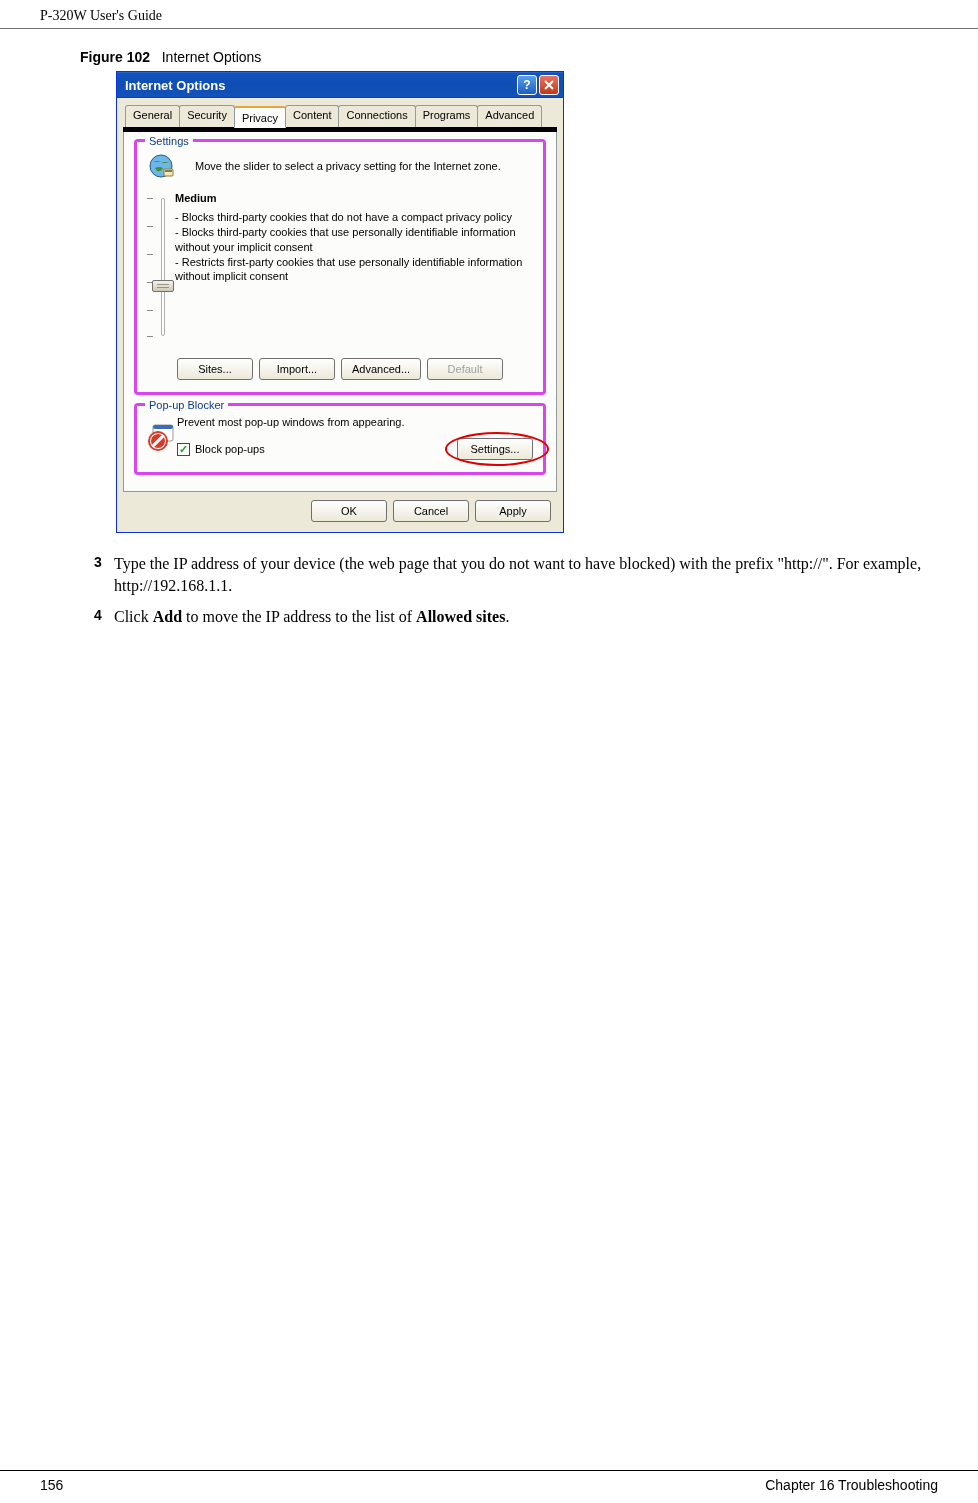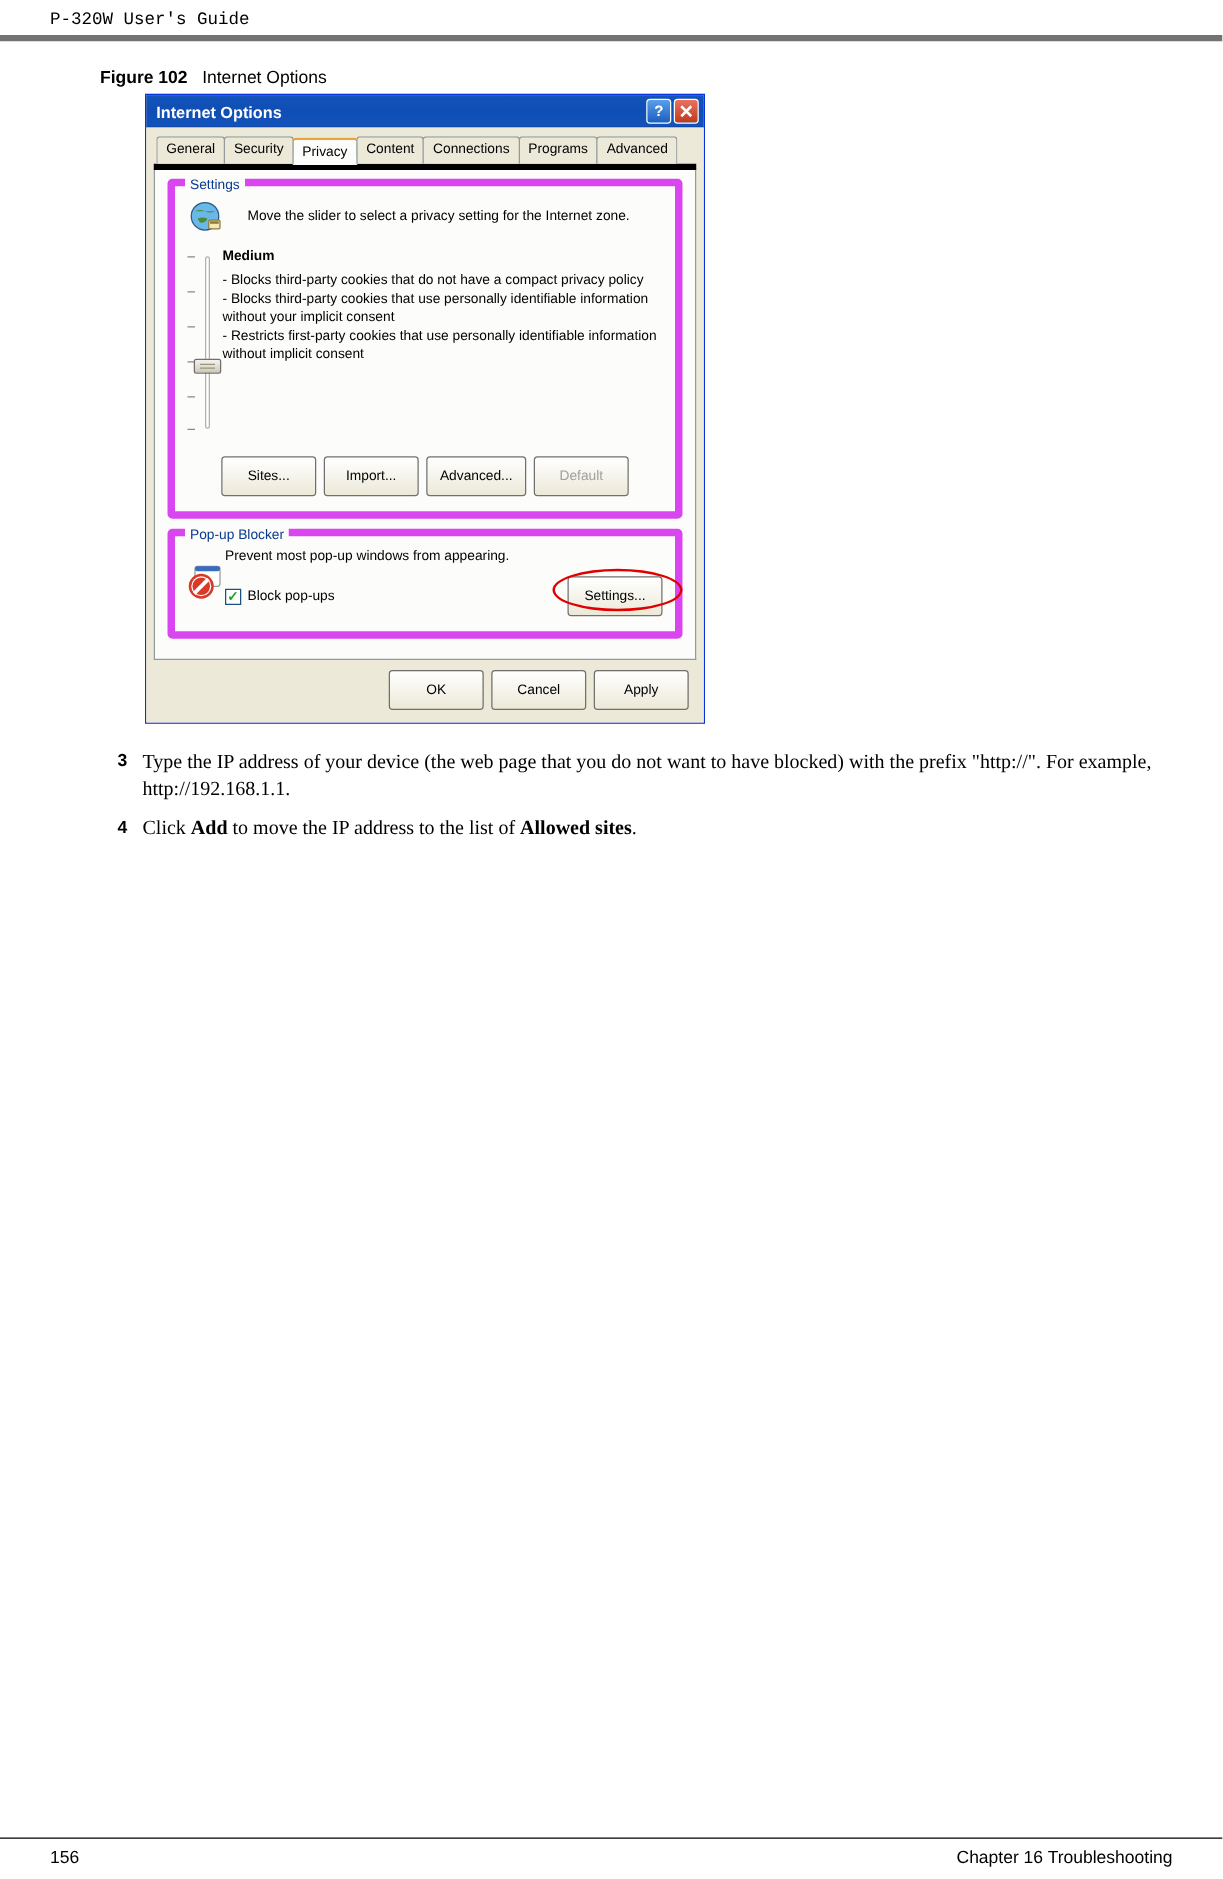--- a/index.html
+++ b/index.html
@@ -12,24 +12,24 @@
       font-family: Georgia, 'Times New Roman', serif;
       background: #fff;
       color: #000;
       width: 978px;
       height: 1503px;
       position: relative;
       padding: 0;
     }
     
     .header {
-      border-bottom: 5px solid #737373;
+      border-bottom: 1px solid #737373;
       padding: 8px 40px 4px 40px;
       font-size: 14px;
-      font-family: Liberation Mono, monospace;
+      font-family: Liberation Serif, serif;
     }
     
     .content {
       padding: 20px 48px 0 80px;
     }
     
     .figure-caption {
       font-family: Arial, Helvetica, sans-serif;
       font-size: 14px;
       margin-bottom: 6px;
@@ -128,21 +128,21 @@
     }
     
     .tab-panel {
       background: #fcfcfa;
       border: 1px solid #919b9c;
       border-top: none;
       padding: 8px 10px;
     }
     
     .groupbox {
-      border: 6px solid #d946ef;
+      border: 3px solid #d946ef;
       border-radius: 4px;
       padding: 10px 10px 12px 10px;
       margin-bottom: 8px;
       position: relative;
     }
     
     .groupbox-title {
       position: absolute;
       top: -7px;
       left: 8px;
@@ -249,21 +249,21 @@
     
     .button-row {
       display: flex;
       justify-content: center;
       gap: 6px;
       margin-top: 10px;
     }
     
     .xp-btn {
       min-width: 76px;
-      height: 32px;
+      height: 22px;
       font-size: 11px;
       font-family: Tahoma, Arial, sans-serif;
       background: linear-gradient(to bottom, #fff, #ece9d8);
       border: 1px solid #707070;
       border-radius: 3px;
       cursor: pointer;
       padding: 0 10px;
     }
     
     .xp-btn.disabled {

